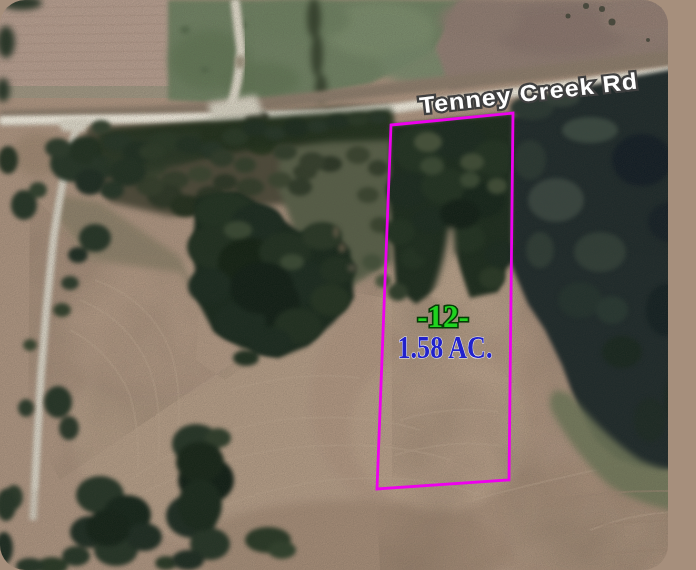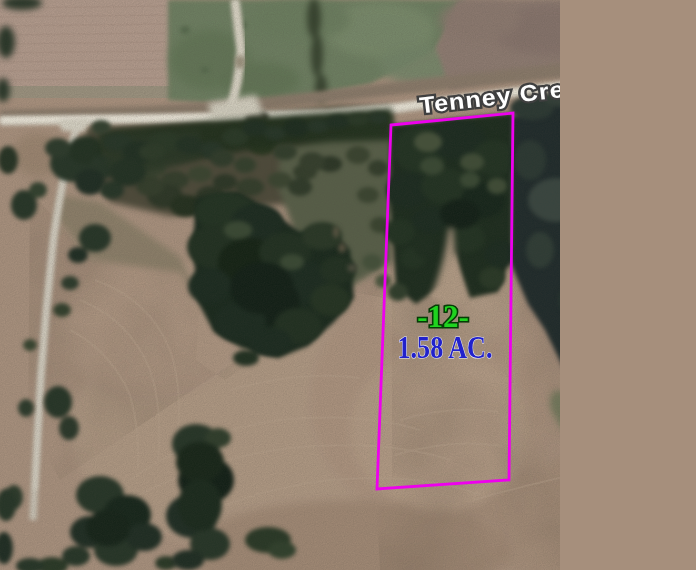--- a/index.html
+++ b/index.html
@@ -1,16 +1,16 @@
 <!DOCTYPE html>
 <html><head>
 <meta charset="utf-8">
 <style>
   html,body{margin:0;padding:0;background:#a68f7c;}
-  #scene{width:560px;height:570px;overflow:hidden;position:relative;}
+  #scene{width:668px;height:570px;overflow:hidden;position:relative;border-radius:25px;}
   svg{display:block;}
 </style>
 </head>
 <body>
 <div id="scene">
 <svg width="696" height="570" viewBox="0 0 696 570">
 <defs>
   <filter id="b2" color-interpolation-filters="sRGB" x="-30%" y="-30%" width="160%" height="160%">
           <feGaussianBlur stdDeviation="2"></feGaussianBlur>
         </filter>

